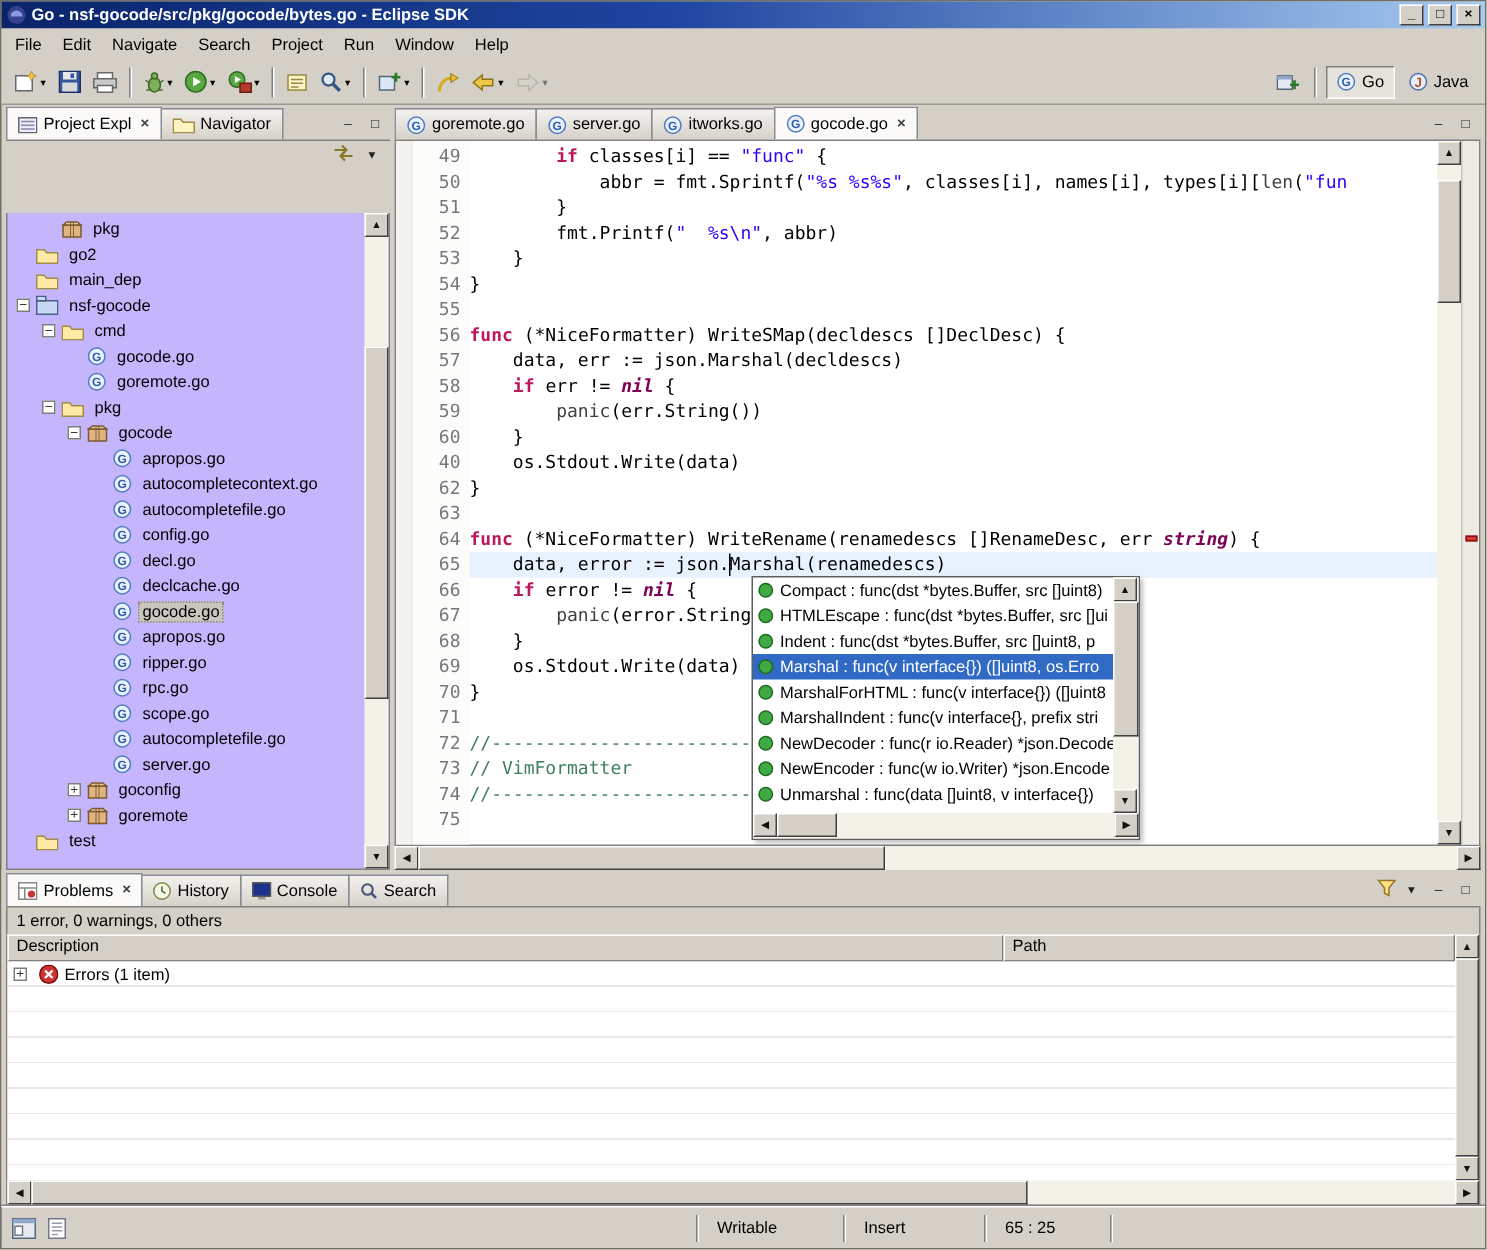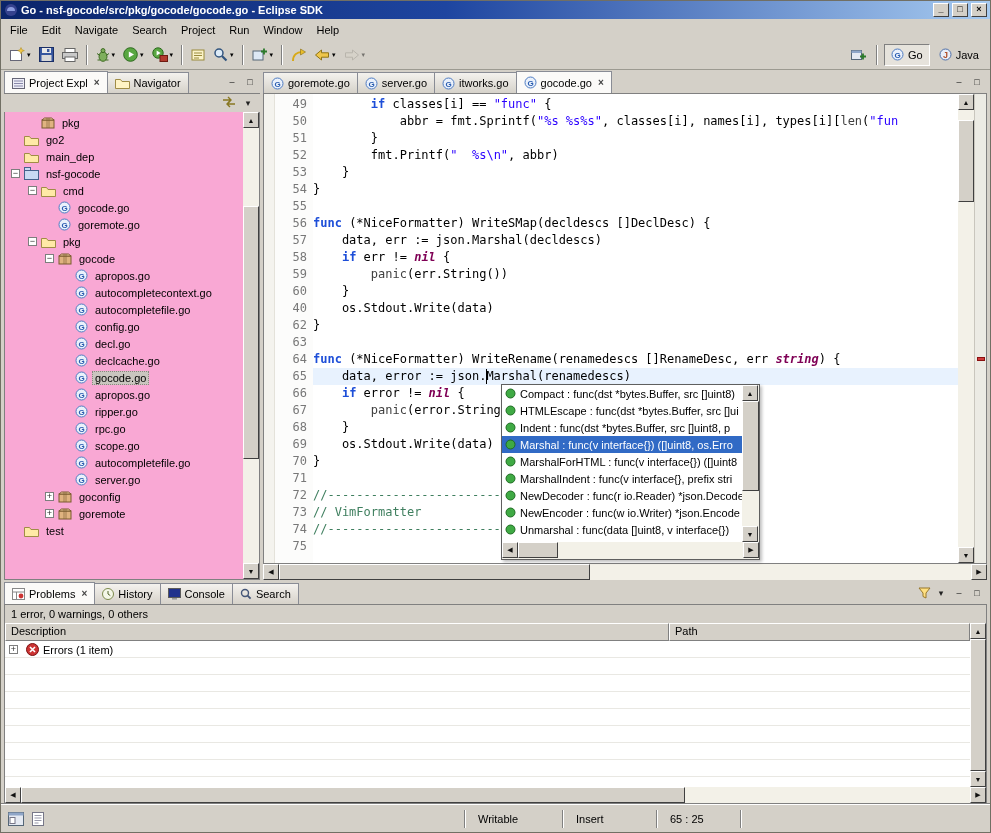--- a/index.html
+++ b/index.html
@@ -36,21 +36,21 @@
   .tabs-host { display:flex; align-items:flex-end; height:22px; overflow:hidden; flex:1; }
   .tab { display:flex; align-items:center; gap:4px; height:21px; padding:0 7px; margin-right:-1px; border:1px solid #898C95; border-bottom:none; background:linear-gradient(#F4F2EE,#D6D2CA); white-space:nowrap; }
   .tab.active { background:#FBFAF8; height:22px; position:relative; z-index:2; }
   .tab-close { font-size:10px; font-weight:bold; color:#444; margin-left:2px; }
   .view-btns { display:flex; align-items:center; gap:2px; padding:0 2px 3px 2px; }
   .vb { width:16px; height:15px; font-size:9px; line-height:13px; text-align:center; color:#222; border:1px solid transparent; }
 
   
   .explorer { width:256px; flex:0 0 256px; display:flex; flex-direction:column; min-height:0; }
   .view-toolbar { height:18px; flex:0 0 18px; display:flex; justify-content:flex-end; align-items:center; gap:4px; padding:1px 4px; background:#D4D0C8; }
-  .tree-wrap { flex:1; display:flex; border:1px solid #808080; border-top:none; background:#f9a8d4; min-height:0; }
+  .tree-wrap { flex:1; display:flex; border:1px solid #808080; border-top:none; background:#c4b5fd; min-height:0;margin-top:30px; }
   .tree { flex:1; overflow:hidden; padding-top:2px; }
   .tree-row { height:17px; display:flex; align-items:center; white-space:nowrap; }
   .expander { width:9px; height:9px; flex:0 0 9px; border:1px solid #7E7E7E; background:#fff; font-size:9px; line-height:7px; text-align:center; margin-right:4px; color:#333; }
   .exp-space { width:13px; flex:0 0 13px; }
   .tree-ico { display:inline-flex; margin-right:4px; }
   .tree-label { padding:1px 3px; }
   .tree-row.selected .tree-label { background:#CAC6BF; border:1px dotted #8A867F; padding:0 2px; }
 
   
   .vscroll { width:16px; flex:0 0 16px; display:flex; flex-direction:column; background:#F3F1E8; }
@@ -64,21 +64,21 @@
   
   .editor { flex:1; display:flex; flex-direction:column; min-width:0; min-height:0; }
   .editor-body { flex:1; display:flex; border:1px solid #808080; border-top:none; background:#fff; min-height:0; position:relative; }
   .markerbar { width:11px; flex:0 0 11px; background:#F4F3EE; border-right:1px solid #E4E2DA; }
   .linenums { width:38px; flex:0 0 38px; text-align:right; padding:2px 6px 0 0; color:#787878; font:12px/17px "DejaVu Sans Mono", monospace; background:#FCFCFB; }
   .code { flex:1; overflow:hidden; padding-top:2px; font:12px/17px "DejaVu Sans Mono", monospace; white-space:pre; position:relative; }
   .cl { height:17px; position:relative; width:100%; }
   .cl.current { background:#E8F2FE; }
   .caret { position:absolute; left:24ch; top:1px; width:1px; height:15px; background:#000; }
   .sg-p { color:#000; }
-  .sg-k { color:#1d4ed8; font-weight:bold; }
+  .sg-k { color:#be185d; font-weight:bold; }
   .sg-t { color:#7F0055; font-weight:bold; font-style:italic; }
   .sg-s { color:#2A00FF; }
   .sg-c { color:#3F7F5F; }
   .sg-b { color:#404040; font-weight:normal; }
   .overview { width:12px; flex:0 0 12px; background:#ECEBE4; border-left:1px solid #C9C6BD; position:relative; }
   .ov-mark { position:absolute; left:2px; width:8px; height:4px; background:#D03A3A; border:1px solid #8A1010; }
 
   
   .popup { position:absolute; left:500px; top:383px; width:259px; height:176px; background:#fff; border:1px solid #5F5F5F; z-index:50; display:flex; flex-direction:column; box-shadow:2px 2px 3px rgba(0,0,0,.25); }
   .popup-main { flex:1; display:flex; min-height:0; }
@@ -112,21 +112,21 @@
 
 <div class="window">
 
   <div class="titlebar">
     <span class="titleicon">
         <svg width="14" height="14">
           <circle cx="7" cy="7" r="6" fill="#35428E"></circle>
           <path d="M3 8a4 4 0 0 1 8 0" fill="#8B9BDE"></path>
         </svg>
       </span>
-    <span class="titletext">Go - nsf-gocode/src/pkg/gocode/gocode.go - Eclipse SDK</span>
+    <span class="titletext">Go - nsf-gocode/src/pkg/gocode/bytes.go - Eclipse SDK</span>
     <span class="cap-btn">_</span>
     <span class="cap-btn">□</span>
     <span class="cap-btn">×</span>
   </div>
 
   <div class="menubar">
       <div class="menu-item">File</div>
       <div class="menu-item">Edit</div>
       <div class="menu-item">Navigate</div>
       <div class="menu-item">Search</div>

